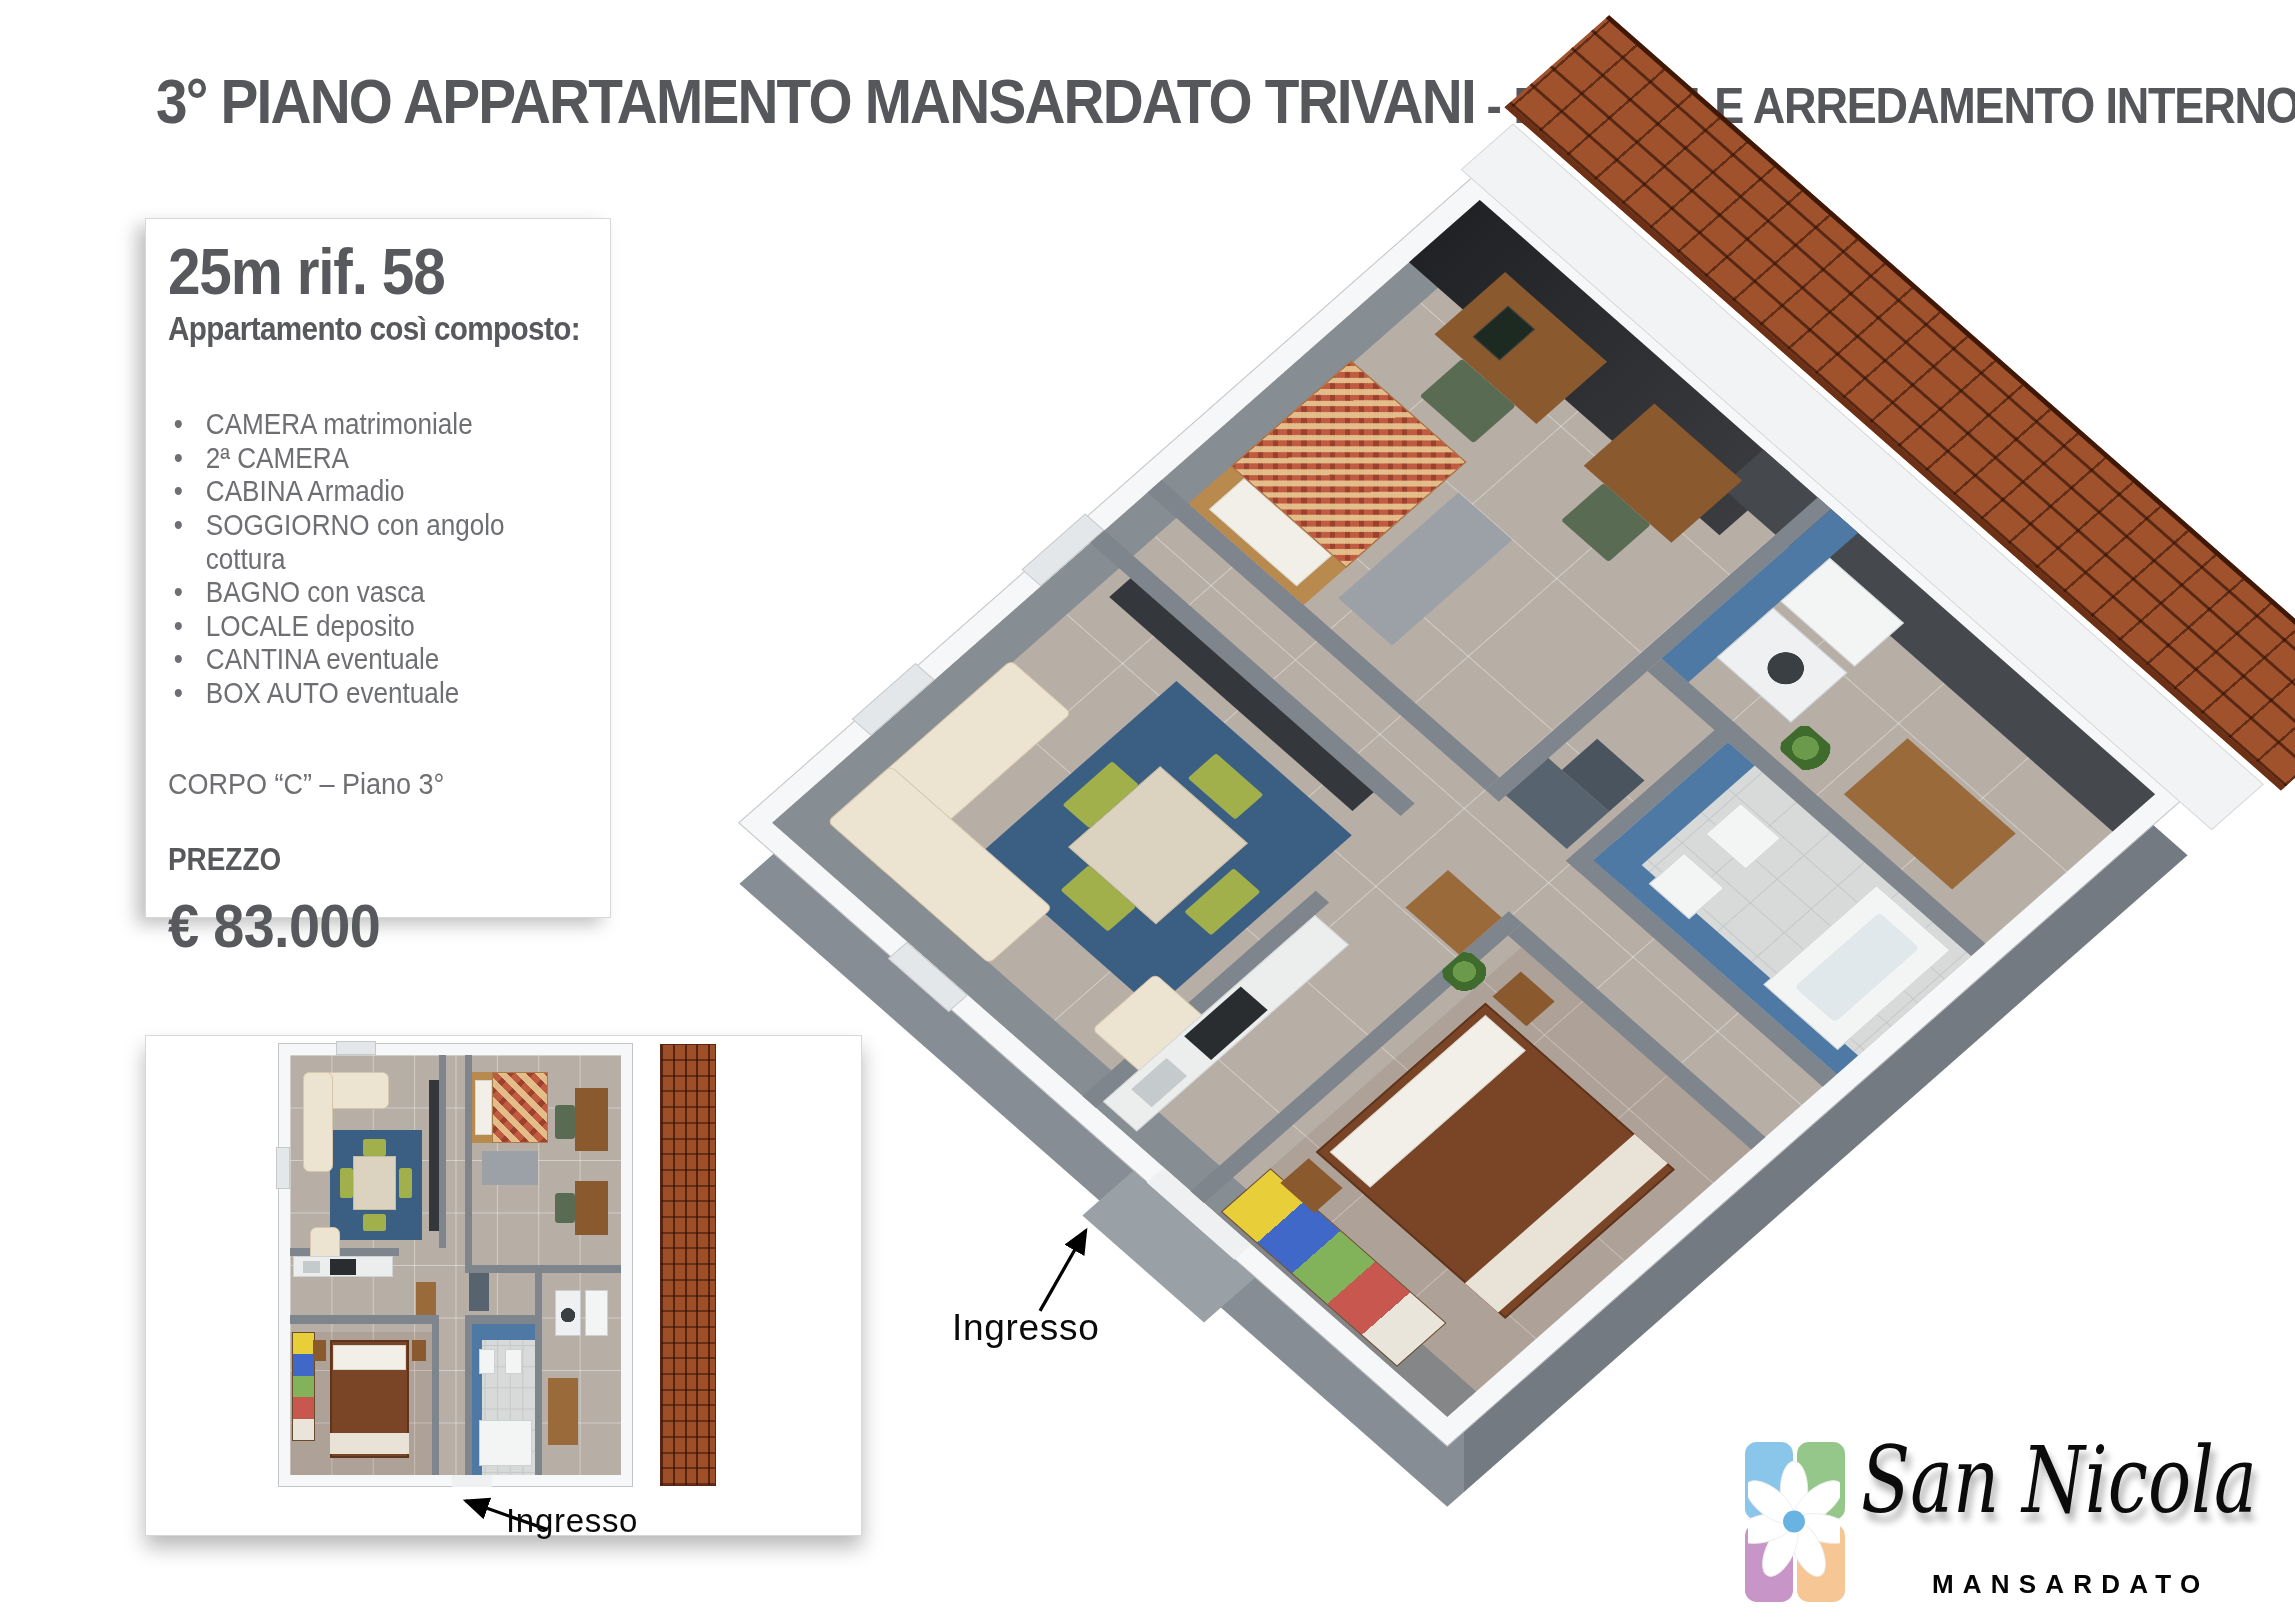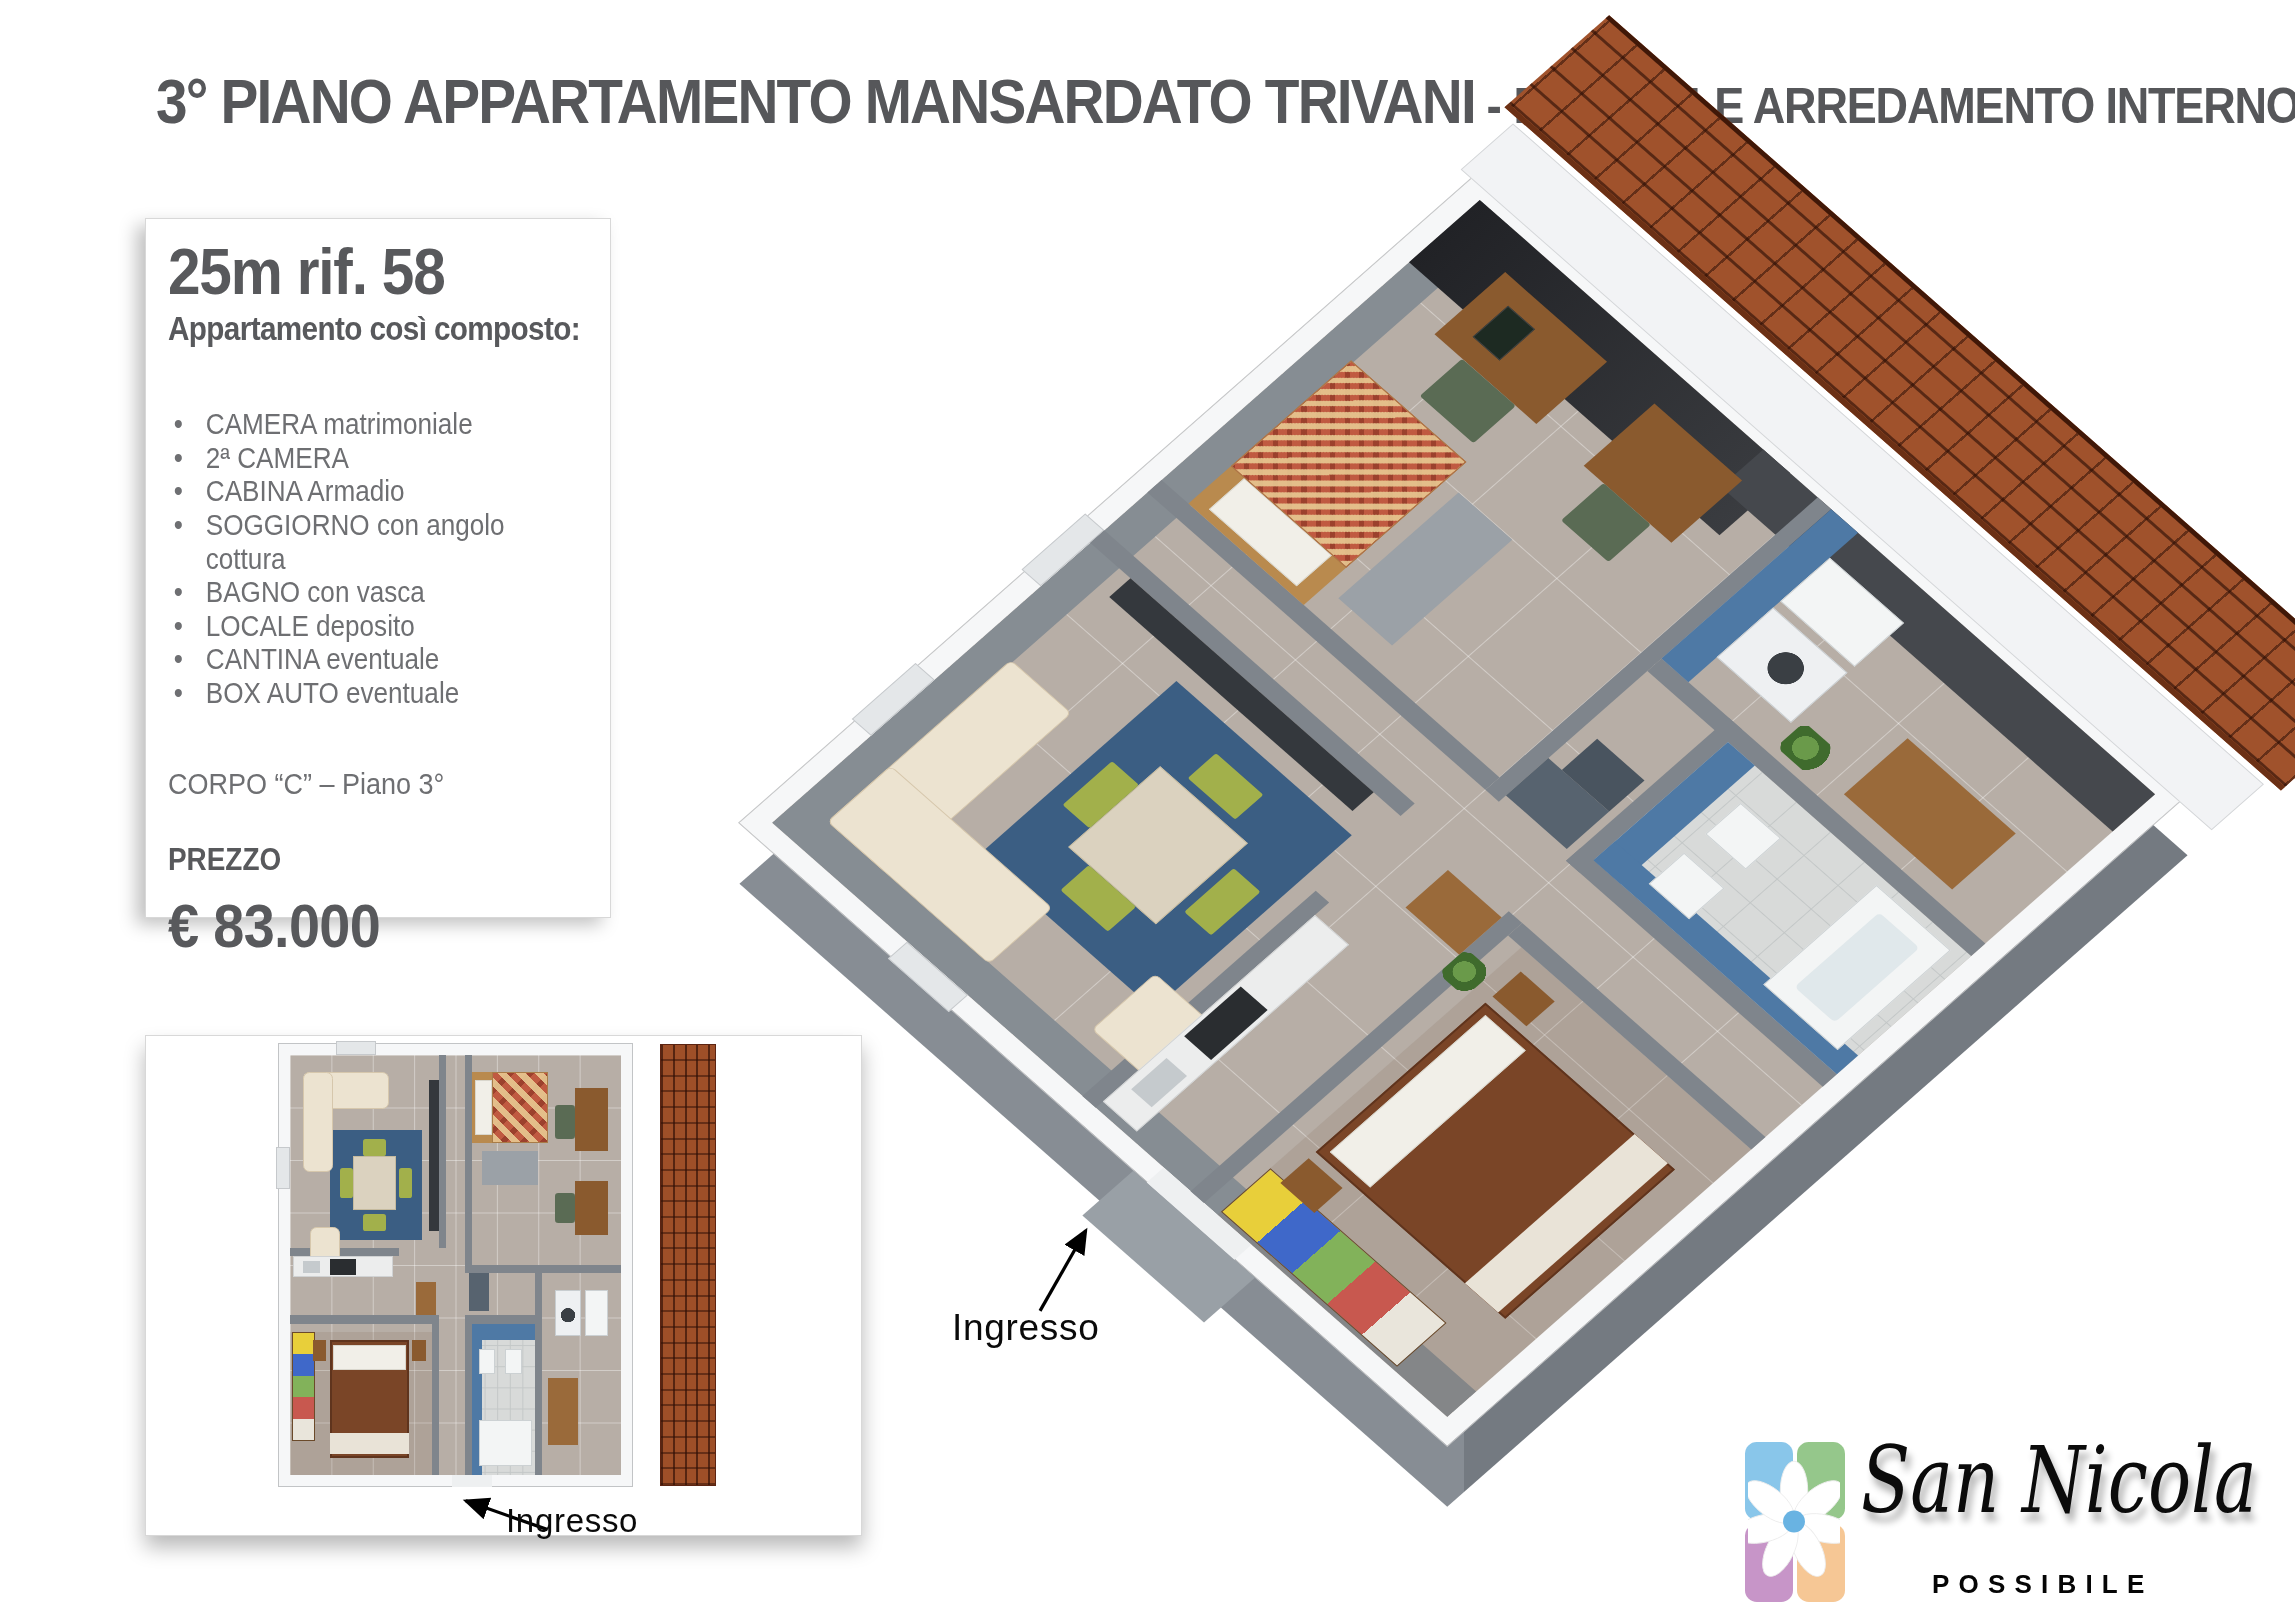--- a/index.html
+++ b/index.html
@@ -329,16 +329,16 @@
         <ellipse rx="15" ry="32" cy="-34" transform="rotate(103)"></ellipse>
         <ellipse rx="15" ry="32" cy="-34" transform="rotate(154)"></ellipse>
         <ellipse rx="15" ry="32" cy="-34" transform="rotate(206)"></ellipse>
         <ellipse rx="15" ry="32" cy="-34" transform="rotate(257)"></ellipse>
         <ellipse rx="15" ry="32" cy="-34" transform="rotate(309)"></ellipse>
       </g>
       <circle r="12" fill="#69b3e2"></circle>
     </g>
   </svg>
   <div class="logo-name">San Nicola</div>
-  <div class="logo-res">POSSIBILE</div>
+  <div class="logo-res">MANSARDATO</div>
 
 </div>
 
 
 </body></html>

